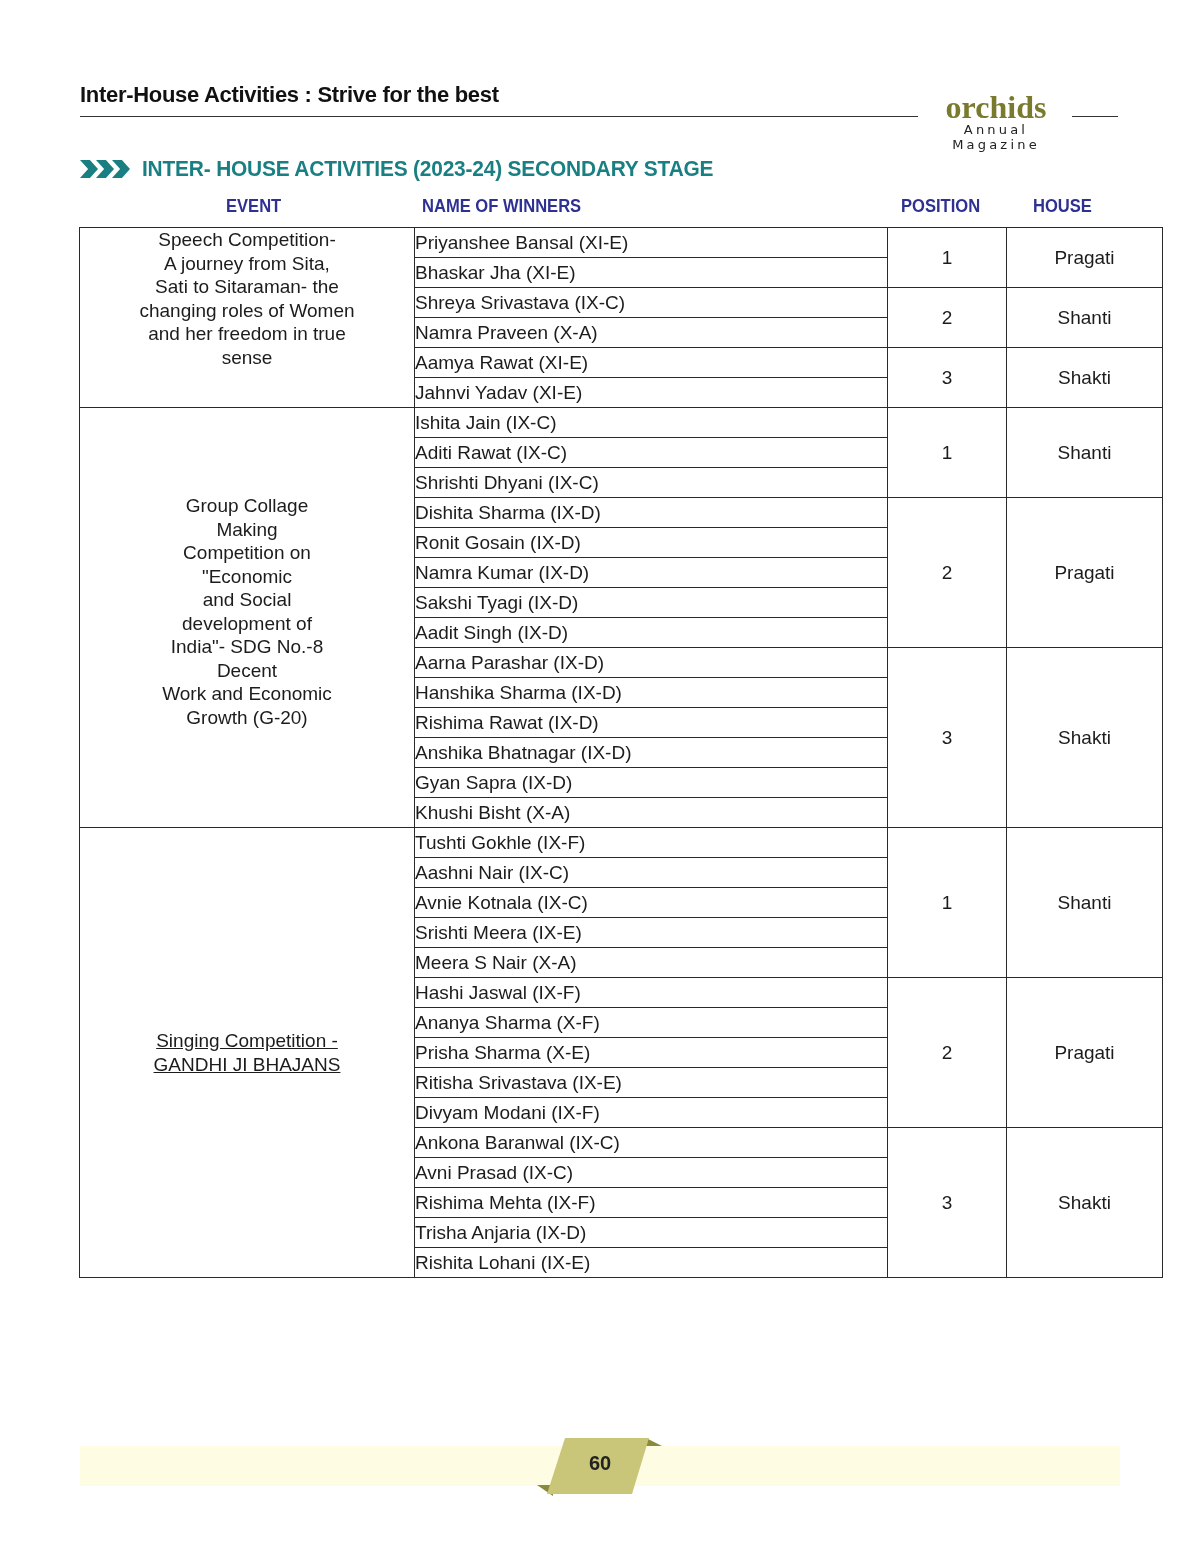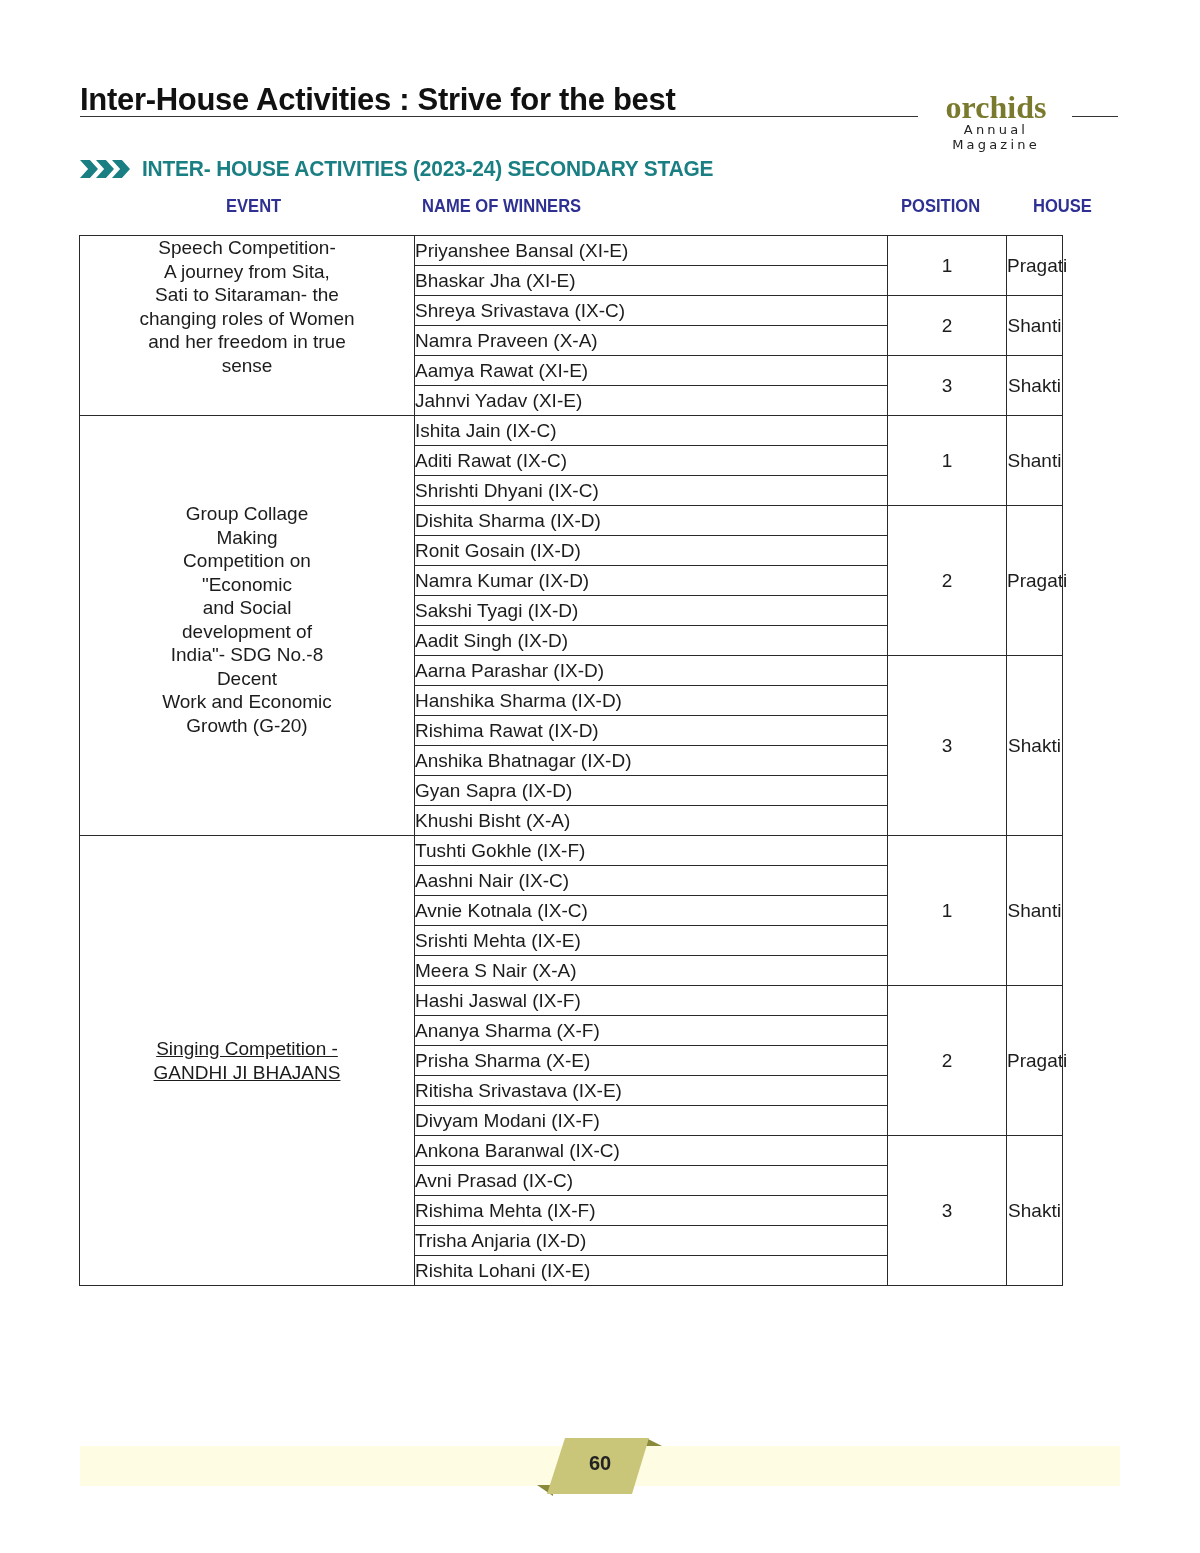--- a/index.html
+++ b/index.html
@@ -1,35 +1,35 @@
 <!DOCTYPE html>
 <html><head>
 <meta charset="utf-8">
 <style>
   html, body { margin:0; padding:0; background:#ffffff; }
   body { width:1200px; height:1553px; position:relative; overflow:hidden; font-family:"Liberation Sans", sans-serif; color:#1a1a1a; }
-  .page-title { position:absolute; left:80px; top:82px; font-size:31px; font-weight:bold; letter-spacing:-0.3px; color:#111; font-family:"Liberation Sans", sans-serif; }
+  .page-title { position:absolute; left:80px; top:82px; font-size:22px; font-weight:bold; letter-spacing:-0.3px; color:#111; font-family:"Liberation Sans", sans-serif; }
   .title-rule { position:absolute; left:80px; top:116px; width:838px; height:0; border-top:1.5px solid #333; }
   .logo { position:absolute; left:926px; top:90px; width:140px; text-align:center; }
   .logo-word { font-family:Liberation Serif, serif; font-weight:bold; font-size:32px; color:#7a7a2e; letter-spacing:0px; line-height:34px; }
   .logo-sub { font-family:"DejaVu Sans", sans-serif; font-size:13px; letter-spacing:3.2px; color:#222; margin-top:-2px; }
   .logo-rule-right { position:absolute; left:1072px; top:116px; width:46px; border-top:1.5px solid #333; }
 
   .section-head { position:absolute; left:80px; top:156px; display:flex; align-items:center; }
   .chevrons { display:flex; margin-right:14px; }
   .chev-shape { width:18px; height:18px; background:#1a7f82; clip-path:polygon(0 0, 55% 0, 100% 50%, 55% 100%, 0 100%, 45% 50%); margin-right:-2px; }
   .section-title { font-family:"Liberation Sans", sans-serif; font-weight:bold; font-size:22px; color:#1a7f82; letter-spacing:-0.2px; transform:scaleX(0.95); transform-origin:left center; }
 
   .col-head { position:absolute; top:196px; font-weight:bold; font-size:18px; color:#2e3192; transform:scaleX(0.92); transform-origin:left center; }
   .ch-event { left:226px; }
   .ch-names { left:422px; }
   .ch-pos { left:901px; }
   .ch-house { left:1033px; }
 
-  table.winners { position:absolute; left:79px; top:227px; width:984px; border-collapse:collapse; table-layout:fixed;margin-top:8px; }
+  table.winners { position:absolute; left:79px; top:227px; width:1084px; border-collapse:collapse; table-layout:fixed; }
   table.winners td { border:1.5px solid #2a2a2a; font-size:19px; color:#1c1c1c; padding:0; }
   td.event { width:334px; text-align:center; vertical-align:top; line-height:23.5px; padding-top:28px; }
   td.event.e2 { padding-top:86px; }
   td.event.e3 { vertical-align:middle; padding-top:0;text-decoration:underline; }
   td.name { width:472px; padding-left:9px; height:29px; text-align:left; white-space:nowrap; }
   td.pos { width:118px; text-align:center; vertical-align:middle; }
   td.house { text-align:center; vertical-align:middle; }
 
   .footer-band { position:absolute; left:80px; top:1446px; width:1040px; height:40px; background:#fefde4; }
   .page-num-tab { position:absolute; left:537px; top:1438px; width:125px; height:58px; }
@@ -164,21 +164,21 @@
         <td class="pos" rowspan="5">1</td>
         <td class="house" rowspan="5">Shanti</td>
       </tr>
       <tr>
         <td class="name">Aashni Nair (IX-C)</td>
       </tr>
       <tr>
         <td class="name">Avnie Kotnala (IX-C)</td>
       </tr>
       <tr>
-        <td class="name">Srishti Mehta (IX-E)</td>
+        <td class="name">Srishti Meera (IX-E)</td>
       </tr>
       <tr>
         <td class="name">Meera S Nair (X-A)</td>
       </tr>
       <tr>
         <td class="name">Hashi Jaswal (IX-F)</td>
         <td class="pos" rowspan="5">2</td>
         <td class="house" rowspan="5">Pragati</td>
       </tr>
       <tr>

